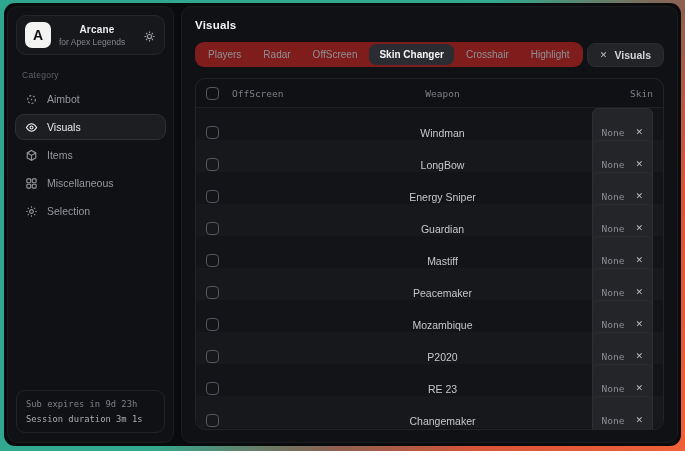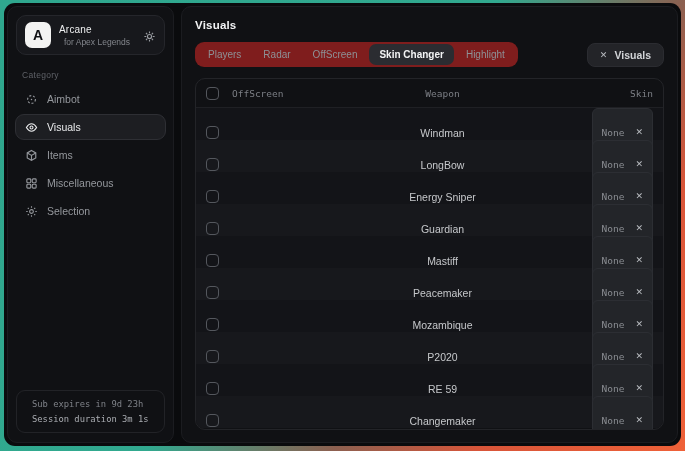--- a/index.html
+++ b/index.html
@@ -26,36 +26,36 @@
     background:#17181c; border:1px solid #25262b; border-radius:10px;
     display:flex; align-items:center; gap:8px;
   }
   .logo{
     width:26px; height:26px; flex:none;
     background:#f3f3f2; color:#101114; border-radius:7px;
     display:flex; align-items:center; justify-content:center;
     font-weight:bold; font-size:14px;
   }
   .side-titles{ flex:1; min-width:0; }
-  .app-name{ color:#ecedee; font-size:10px; font-weight:400; letter-spacing:.2px; }
-  .app-sub{ color:#83868c; font-size:8.5px; margin-top:2px;text-align:center; }
+  .app-name{ color:#ecedee; font-size:10px; font-weight:700; letter-spacing:.2px;text-align:center; }
+  .app-sub{ color:#83868c; font-size:8.5px; margin-top:2px; }
   .hdr-ico{ color:#9a9da2; width:13px; height:13px; flex:none; }
   .cat-label{ margin:15px 14px 4px 14px; color:#5e6167; font-size:8.5px; letter-spacing:.3px; }
   .nav{ display:flex; flex-direction:column; gap:2px; margin:2px 7px; }
   .nav-item{
     display:flex; align-items:center; gap:9px;
     height:26px; padding:0 9px; border:1px solid transparent; border-radius:9px;
     color:#95989d; font-size:10.5px; cursor:default;
   }
   .nav-item.selected{ background:#1d1e22; border-color:#2e2f34; color:#e9eaec; }
   .nav-icon{ width:13px; height:13px; flex:none; display:flex; }
   .nav-icon svg{ width:13px; height:13px; }
   .side-footer{
     position:absolute; left:8px; right:8px; bottom:9px;
-    border:1px solid #222327; border-radius:9px; padding:8px 15px;
+    border:1px solid #222327; border-radius:9px; padding:8px 9px;
     font-family:"DejaVu Sans Mono", monospace;
   }
   .foot-line1{ color:#7f8288; font-size:8.8px; }
   .foot-line2{ color:#aaadb2; font-size:8.8px; margin-top:5px; }
   
   .main{
     flex:1; background:#101114; border:1px solid #1b1c20; border-radius:10px;
     padding:12px 13px; display:flex; flex-direction:column; min-width:0;
   }
   .page-title{ color:#f2f3f4; font-size:11.5px; font-weight:700; letter-spacing:.2px; }
@@ -184,20 +184,21 @@
 
   <section class="main">
     <div class="page-title">Visuals</div>
 
     <div class="toolbar">
       <div class="tabbar">
           <div class="tab">Players</div>
           <div class="tab">Radar</div>
           <div class="tab">OffScreen</div>
           <div class="tab selected">Skin Changer</div>
+          <div class="tab">Crosshair</div>
           <div class="tab">Highlight</div>
         </div>
       <div class="toolbar-spacer"></div>
       <button class="search-btn">
         <span class="search-x">✕</span>
         <span>Visuals</span>
       </button>
     </div>
 
     <div class="table">
@@ -292,21 +293,21 @@
     <span class="col-skin">
       <span class="none-pill">
         <span class="none-label">None</span>
         <span class="none-x">✕</span>
       </span>
     </span>
   </div>
           <div class="trow">
     <span class="cb"></span>
     <span></span>
-    <span class="col-weapon">RE 59</span>
+    <span class="col-weapon">RE 23</span>
     <span class="col-skin">
       <span class="none-pill">
         <span class="none-label">None</span>
         <span class="none-x">✕</span>
       </span>
     </span>
   </div>
           <div class="trow">
     <span class="cb"></span>
     <span></span>

